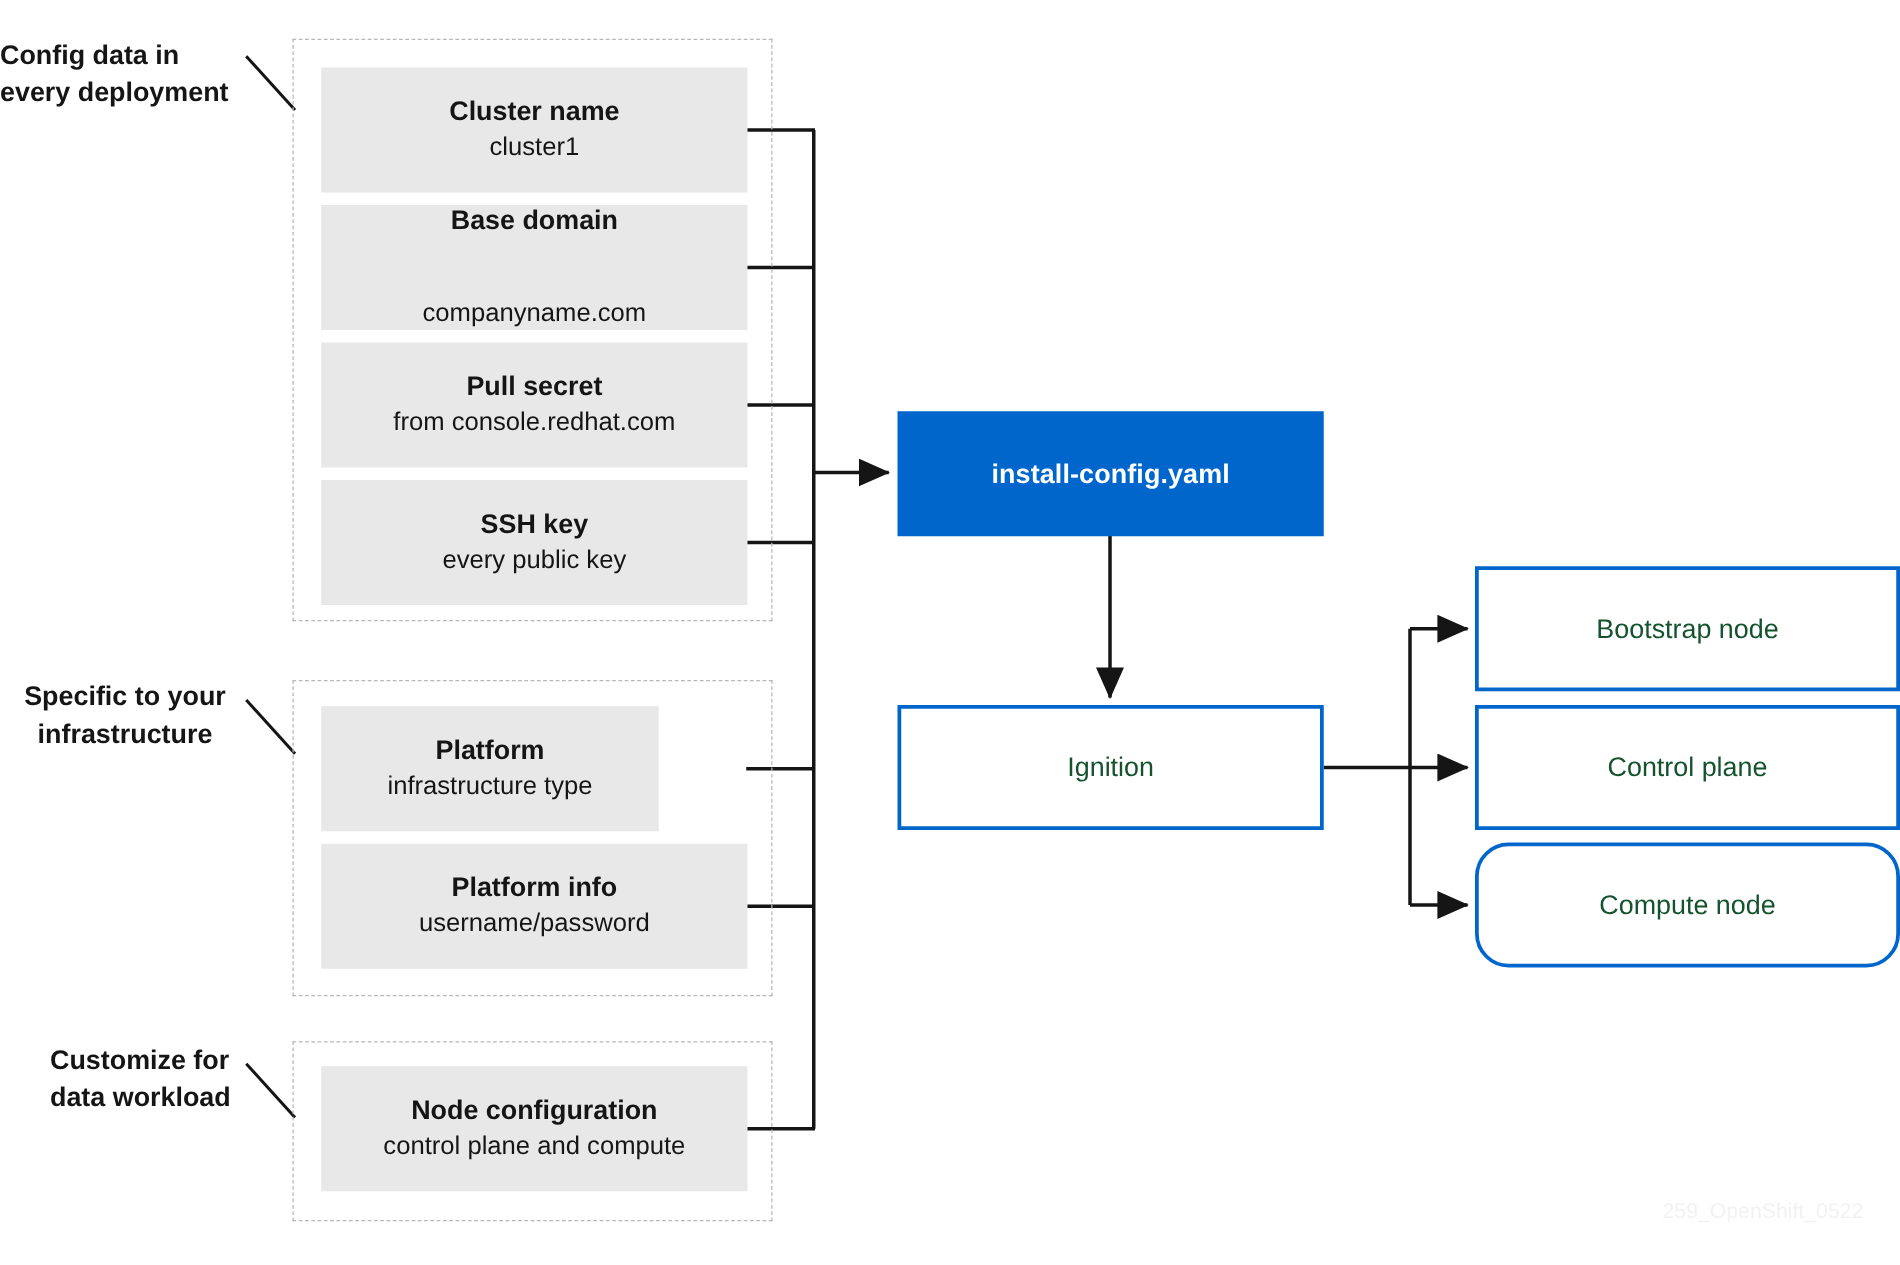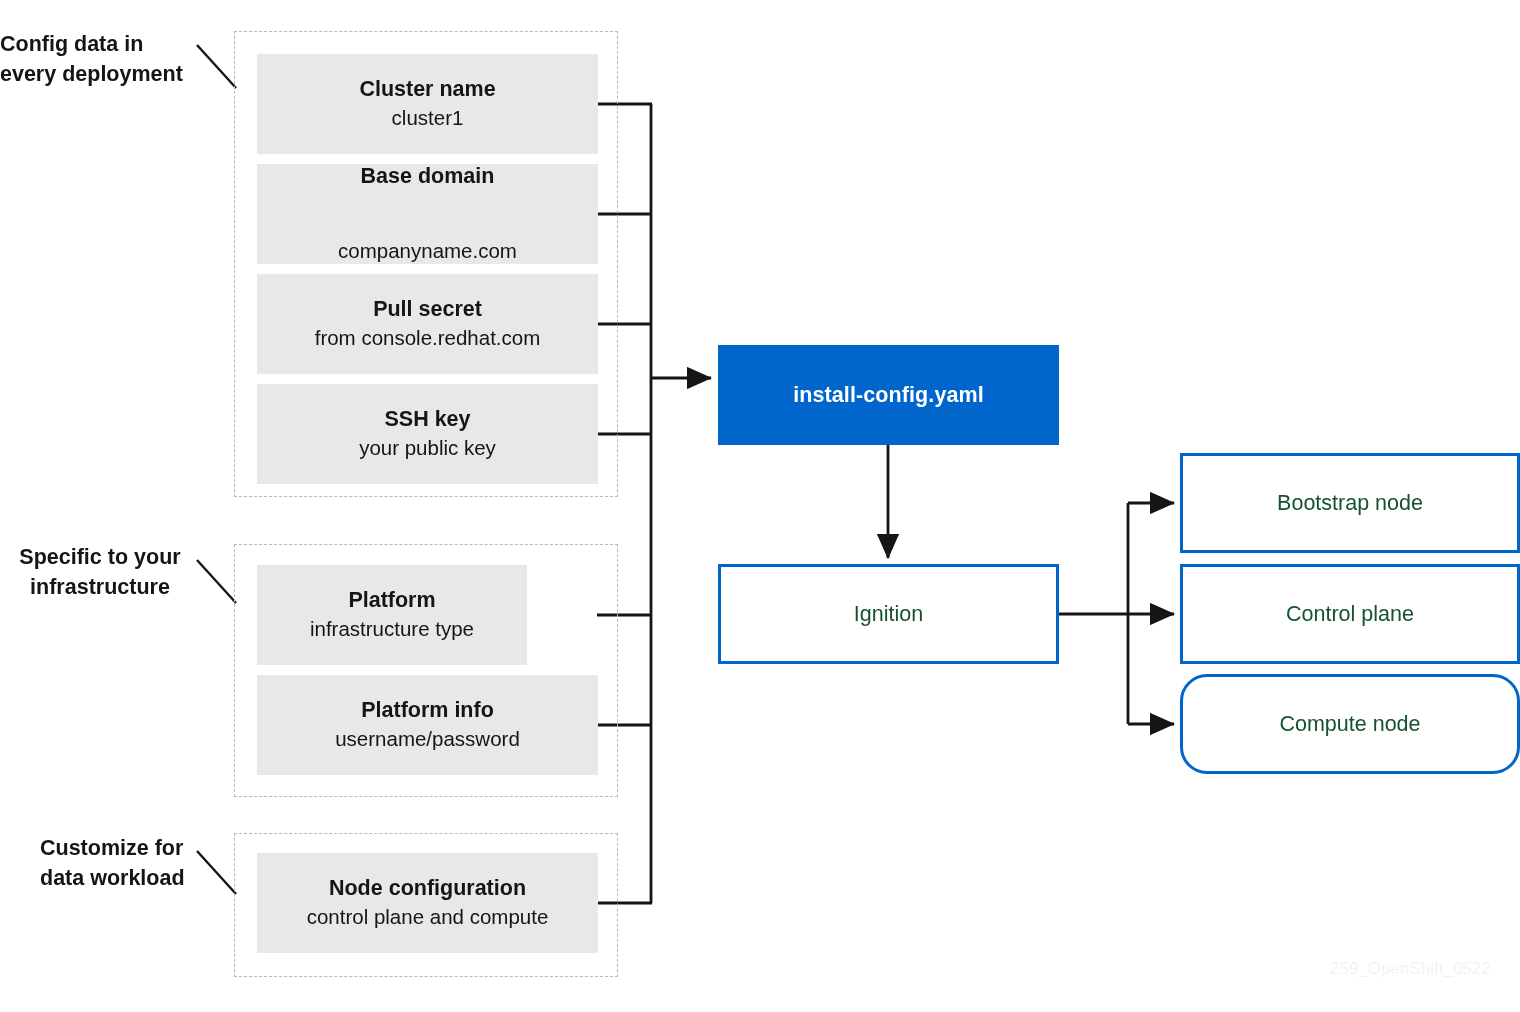--- a/index.html
+++ b/index.html
@@ -71,21 +71,20 @@
   }
 
   
   .blue-solid-box {
     position: absolute;
     background: #0066cc;
     display: flex;
     align-items: center;
     justify-content: center;
     box-sizing: border-box;
-    margin-top: 16px;
   }
   .blue-solid-box .box-label {
     font-size: 21.5px;
     font-weight: bold;
     color: #ffffff;
     letter-spacing: 0.1px;
   }
 
   
   .blue-outline-box {
@@ -173,21 +172,21 @@
     <div class="card-sub">companyname.com</div>
   </div>
 
   <div class="config-card" style="left:257px; top:274px; width:341px; height:100px;">
     <div class="card-title">Pull secret</div>
     <div class="card-sub">from console.redhat.com</div>
   </div>
 
   <div class="config-card" style="left:257px; top:384px; width:341px; height:100px;">
     <div class="card-title">SSH key</div>
-    <div class="card-sub">your public key</div>
+    <div class="card-sub">every public key</div>
   </div>
 
   <div class="config-card" style="left:257px; top:565px; width:270px; height:100px;">
     <div class="card-title">Platform</div>
     <div class="card-sub">infrastructure type</div>
   </div>
 
   <div class="config-card" style="left:257px; top:675px; width:341px; height:100px;">
     <div class="card-title">Platform info</div>
     <div class="card-sub">username/password</div>

